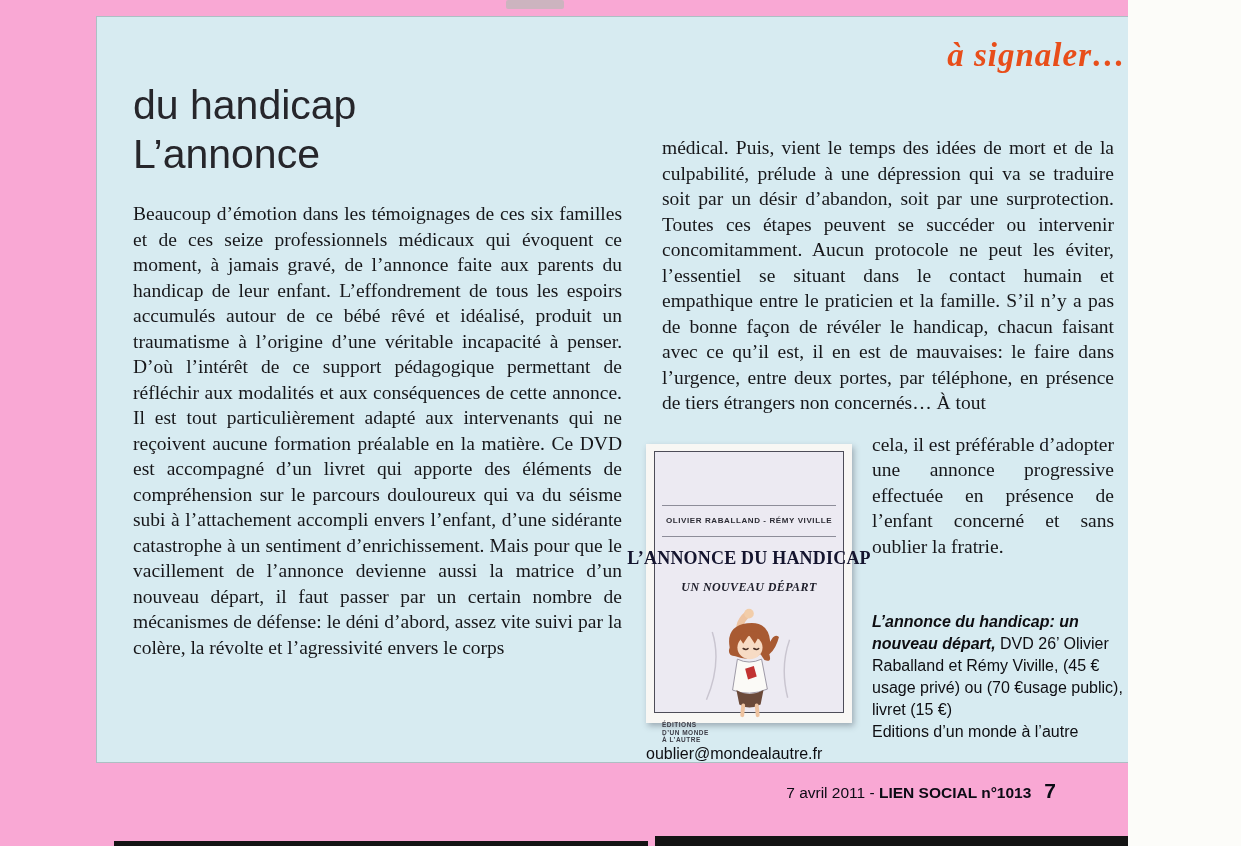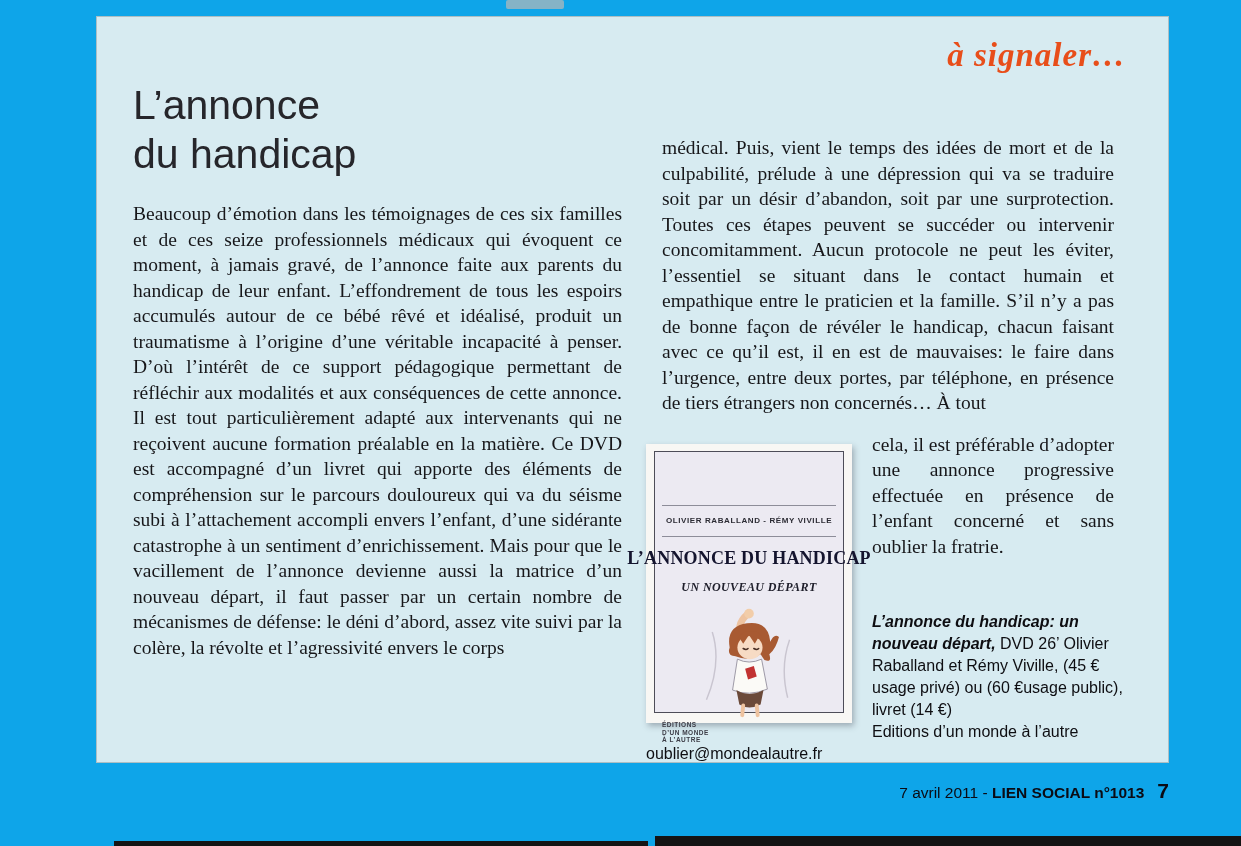--- a/index.html
+++ b/index.html
@@ -3,22 +3,22 @@
 <meta charset="utf-8">
 <style>
   * { margin:0; padding:0; box-sizing:border-box; }
   html, body { width:1241px; height:846px; }
   body {
     background:#fcfcf9;
     font-family:"Liberation Serif", serif;
   }
   .page {
     position:relative;
-    width:1241px; height:846px;
-    background:#0ea5e9;
+    width:1128px; height:846px;
+    background:#f9a8d4;
     overflow:hidden;
   }
   
   .panel {
     position:absolute;
     left:96px; top:16px;
     width:1073px; height:747px;
     background:#d7ebf1;
     border:1px solid #adbfc4;
   }
@@ -173,22 +173,22 @@
 
 <div class="page">
 
   <div class="scan-smudge"></div>
 
   <div class="panel">
 
     <div class="signaler">à signaler…</div>
 
     <h1 class="title">
+      <span>du handicap</span>
       <span>L’annonce</span>
-      <span>du handicap</span>
     </h1>
 
     <div class="col col-left">Beaucoup d’émotion dans les témoignages de ces six familles et de ces seize professionnels médicaux qui évoquent ce moment, à jamais gravé, de l’annonce faite aux parents du handicap de leur enfant. L’effondrement de tous les espoirs accumulés autour de ce bébé rêvé et idéalisé, produit un traumatisme à l’origine d’une véritable incapacité à penser. D’où l’intérêt de ce support pédagogique permettant de réfléchir aux modalités et aux conséquences de cette annonce. Il est tout particulièrement adapté aux intervenants qui ne reçoivent aucune formation préalable en la matière. Ce DVD est accompagné d’un livret qui apporte des éléments de compréhension sur le parcours douloureux qui va du séisme subi à l’attachement accompli envers l’enfant, d’une sidérante catastrophe à un sentiment d’enrichissement. Mais pour que le vacillement de l’annonce devienne aussi la matrice d’un nouveau départ, il faut passer par un certain nombre de mécanismes de défense: le déni d’abord, assez vite suivi par la colère, la révolte et l’agressivité envers le corps</div>
 
     <div class="col col-right">
 
       <p class="body-p">médical. Puis, vient le temps des idées de mort et de la culpabilité, prélude à une dépression qui va se traduire soit par un désir d’abandon, soit par une surprotection. Toutes ces étapes peuvent se succéder ou intervenir concomitamment. Aucun protocole ne peut les éviter, l’essentiel se situant dans le contact humain et empathique entre le praticien et la famille. S’il n’y a pas de bonne façon de révéler le handicap, chacun faisant avec ce qu’il est, il en est de mauvaises: le faire dans l’urgence, entre deux portes, par téléphone, en présence de tiers étrangers non concernés… À tout</p>
 
       <div class="cover-photo">
         <div class="cover">
@@ -214,21 +214,21 @@
             <div>ÉDITIONS</div>
             <div>D’UN MONDE</div>
             <div>À L’AUTRE</div>
           </div>
         </div>
       </div>
 
       <p class="body-p">cela, il est préférable d’adopter une annonce progressive effectuée en présence de l’enfant concerné et sans oublier la fratrie.</p>
 
       <div class="caption">
-        <p><span class="caption-lead">L’annonce du handicap: un nouveau départ,</span><span> DVD 26’ Olivier Raballand et Rémy Viville, (45 € usage privé) ou (60 €usage public), livret (14 €)</span></p>
+        <p><span class="caption-lead">L’annonce du handicap: un nouveau départ,</span><span> DVD 26’ Olivier Raballand et Rémy Viville, (45 € usage privé) ou (70 €usage public), livret (15 €)</span></p>
         <div>Editions d’un monde à l’autre</div>
         <div>oublier@mondealautre.fr</div>
       </div>
 
     </div>
   </div>
 
   <div class="footer">
     <span class="f-date">7 avril 2011 - </span><span class="f-mag">LIEN SOCIAL n°1013</span><span class="f-page">7</span>
   </div>

